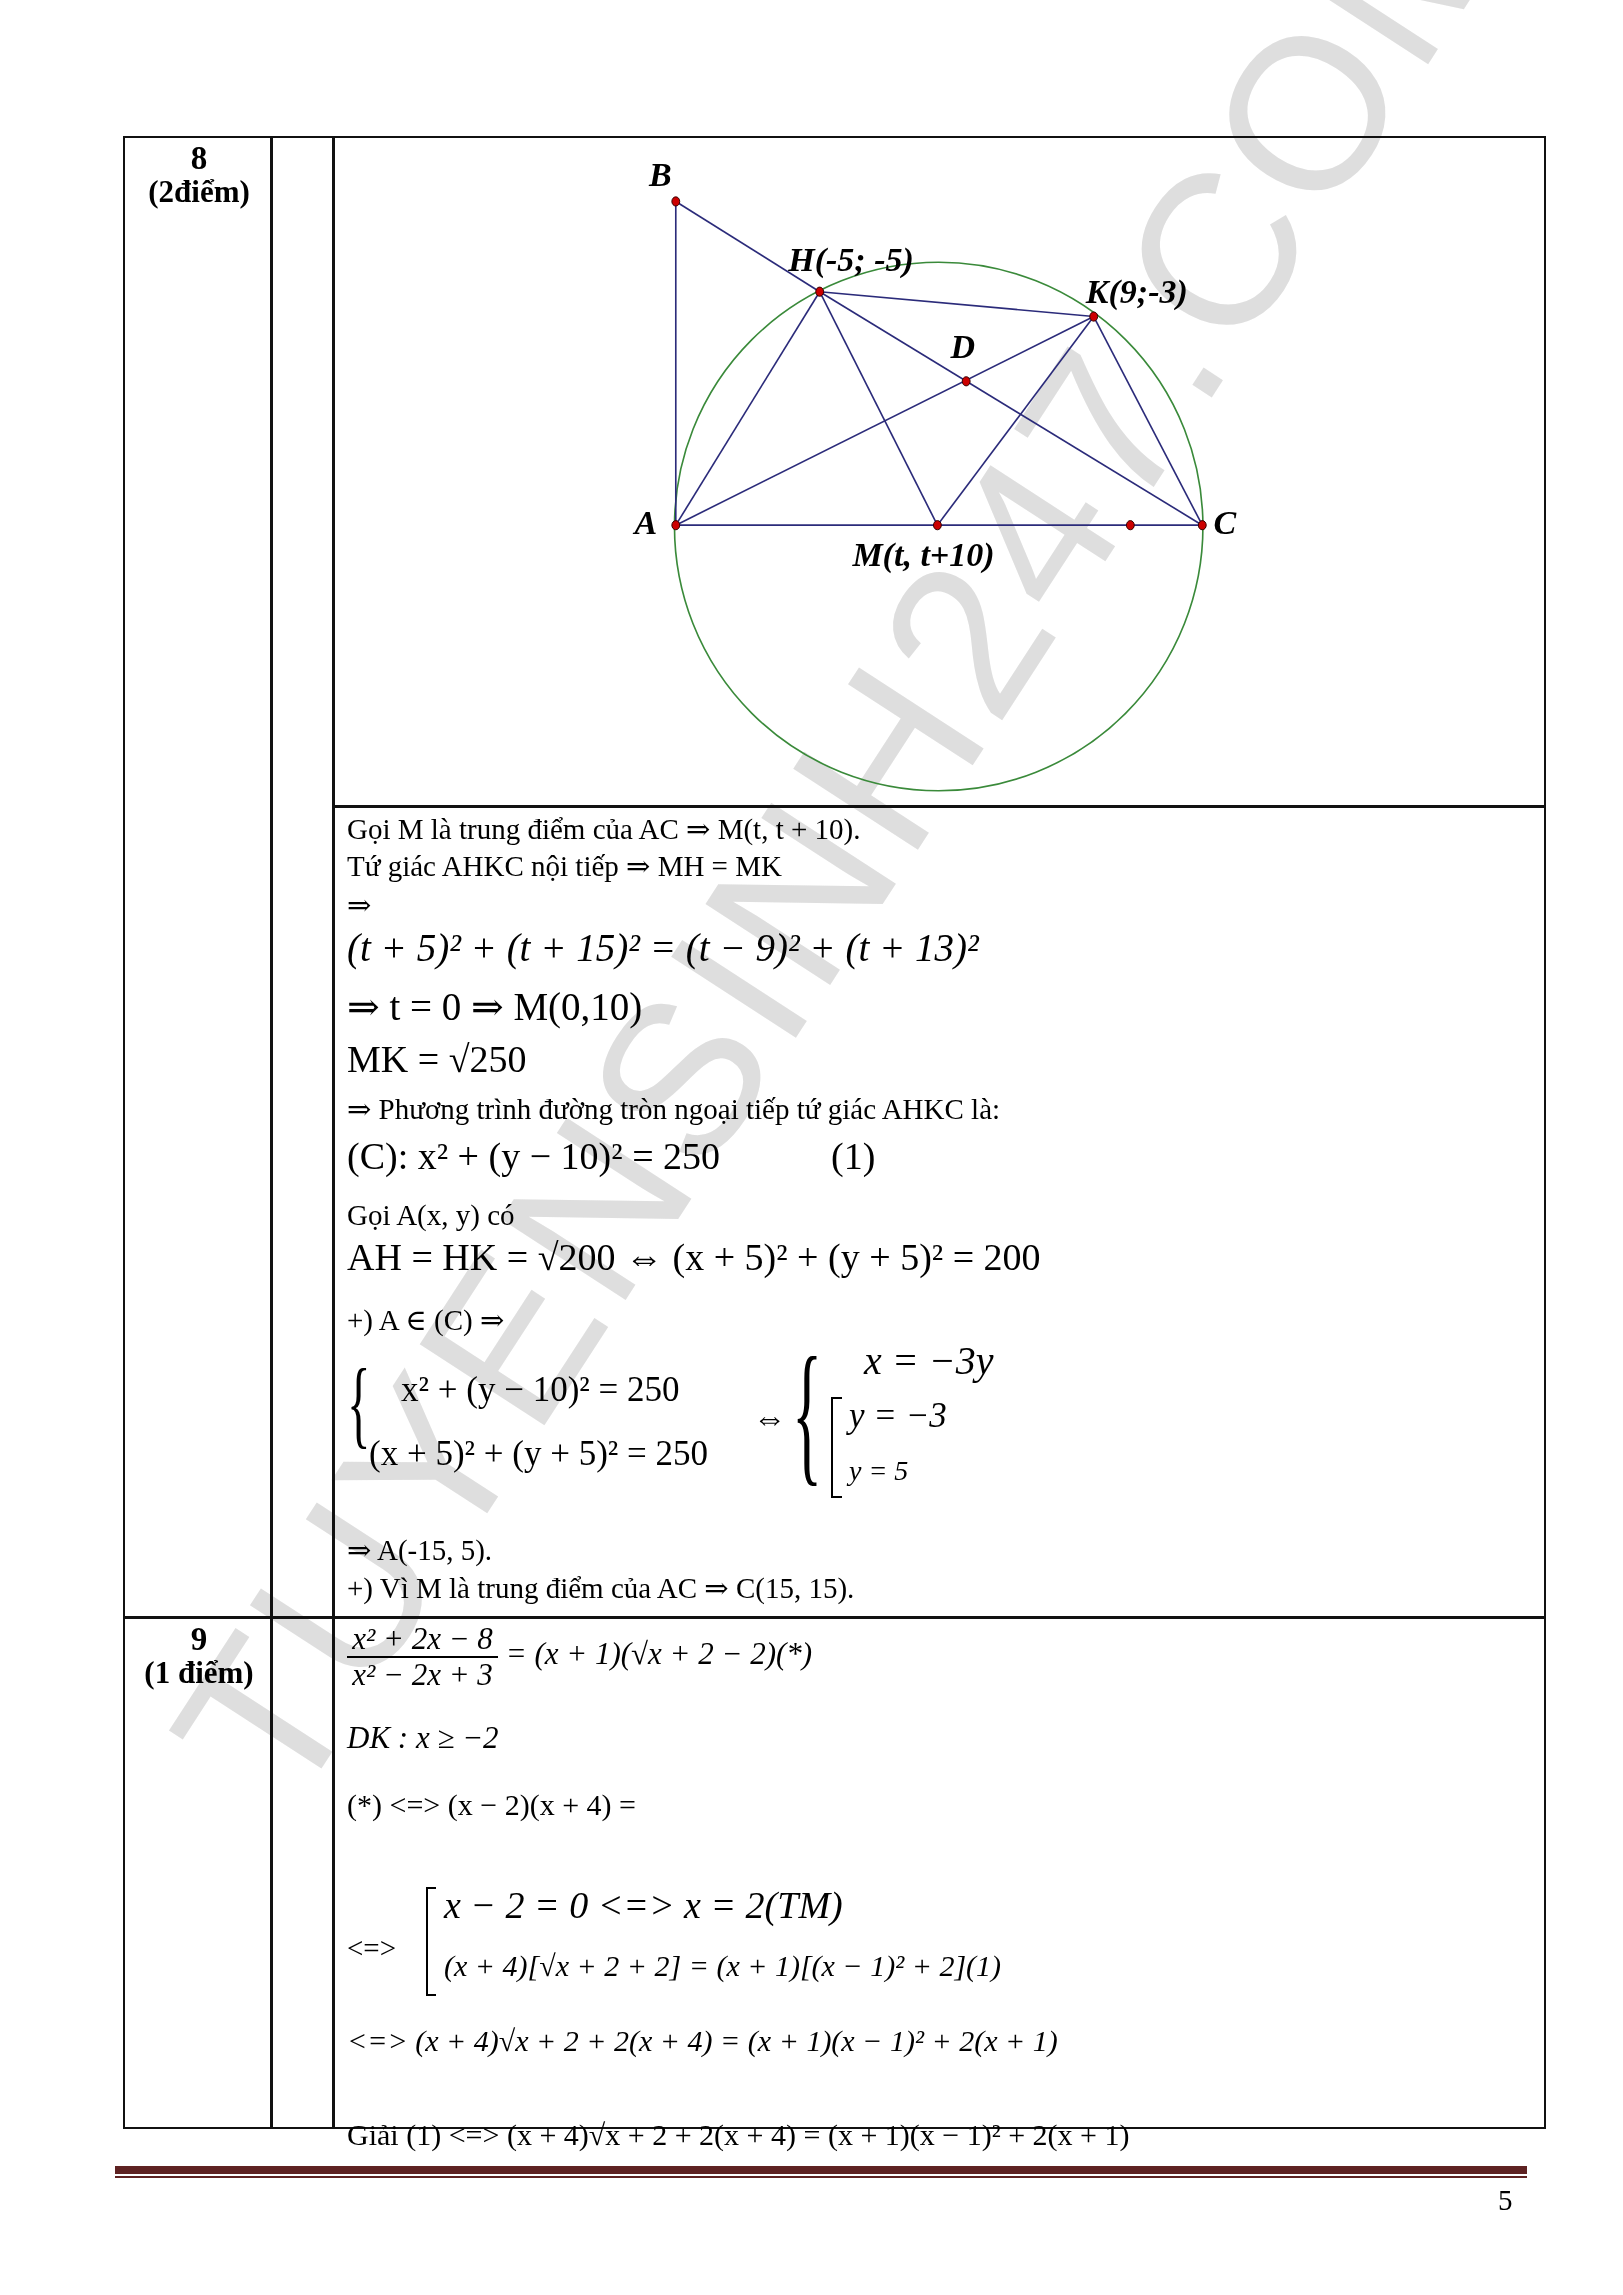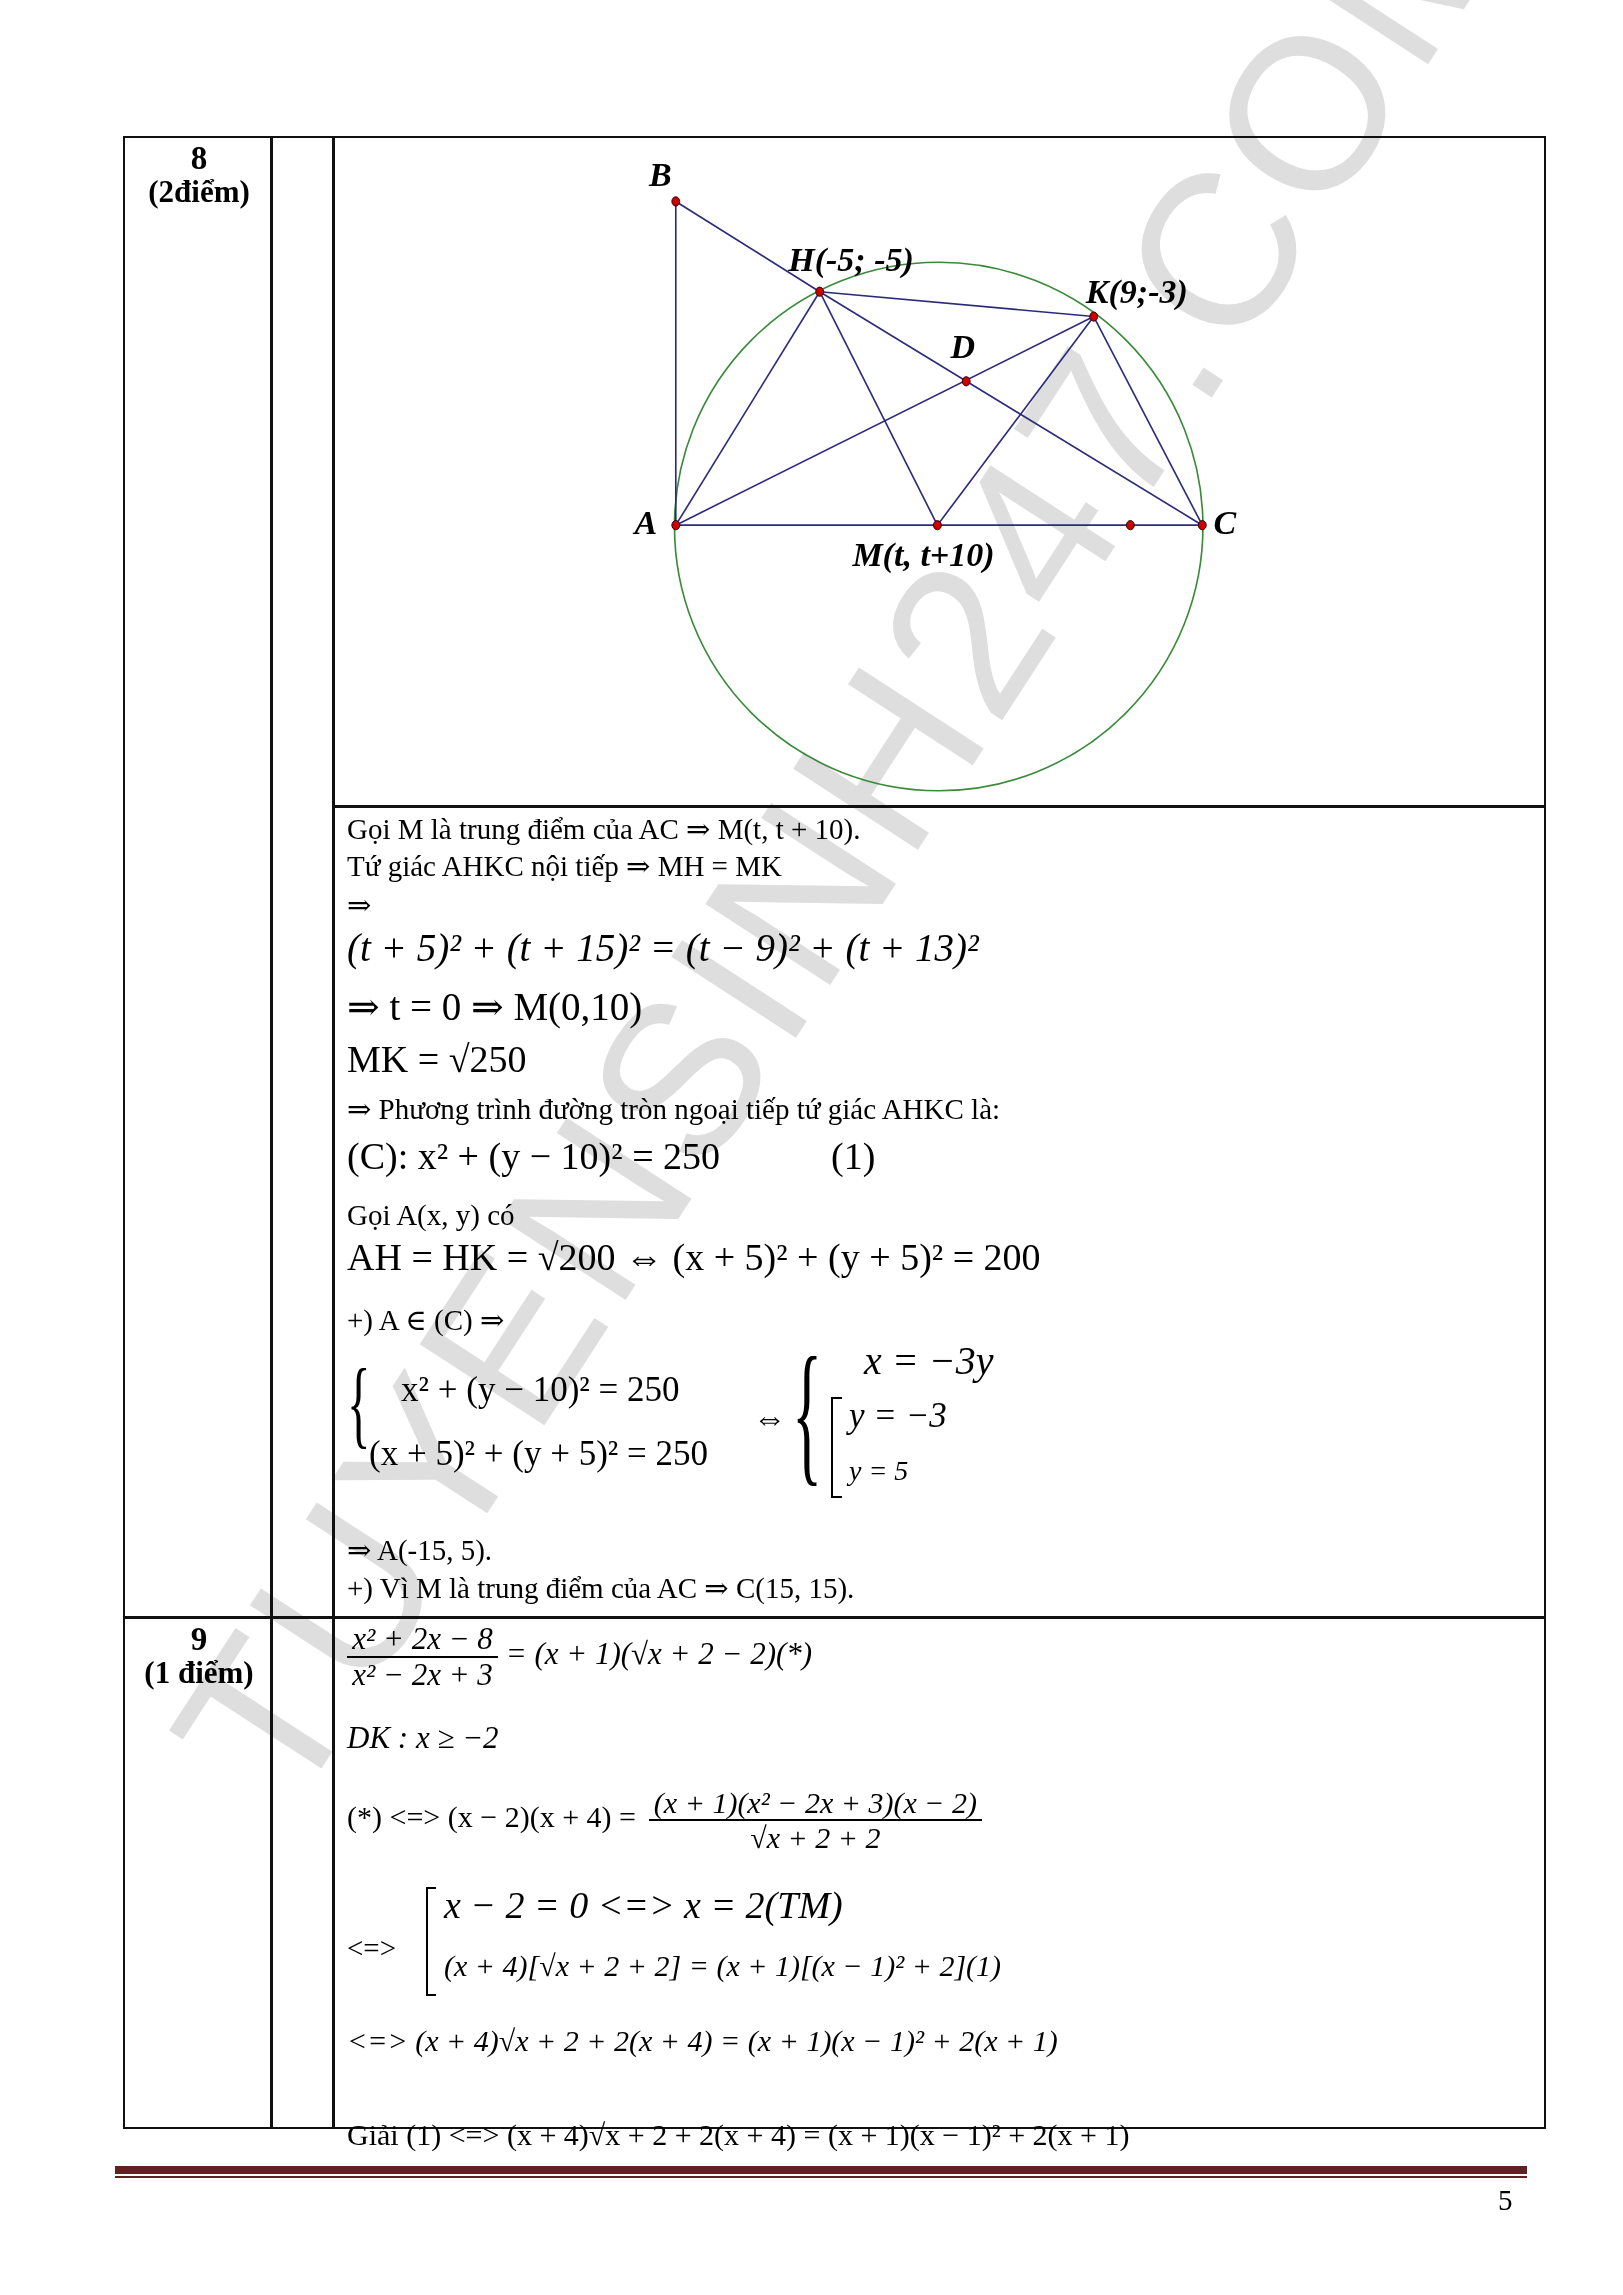--- a/index.html
+++ b/index.html
@@ -136,24 +136,20 @@
       <span class="frac">
         <span class="num mi">x² + 2x − 8</span>
         <span class="den mi">x² − 2x + 3</span>
       </span>
       <span class="mi">= (x + 1)(√x + 2 − 2)(*)</span>
     </div>
     <div class="line math mi" style="top:97px; font-size:31px;">DK : x ≥ −2</div>
 
     <div class="line math" style="top:164px; font-size:30px;">
       <span>(*) &lt;=&gt; (x − 2)(x + 4) =</span>
-      <span class="frac mi" style="margin-left:5.2px;">
-        <span class="num">(x + 1)(x² − 2x + 3)(x − 2)</span>
-        <span class="den">√x + 2 + 2</span>
-      </span>
     </div>
 
     <div class="brace-block" style="top:262px; left:0;">
       <div class="math" style="position:absolute; left:0; top:46px; font-size:29px;">&lt;=&gt;</div>
       <div style="position:absolute; left:79px; top:2.6px; width:7.9px; height:105px; border:2.6px solid #000; border-right:none;"></div>
       <div class="math mi" style="position:absolute; left:97px; top:2.6px; font-size:38px; white-space:nowrap;">x − 2 = 0 &lt;=&gt; x = 2(TM)</div>
       <div class="math mi" style="position:absolute; left:97px; top:63px; font-size:30px; white-space:nowrap;">(x + 4)[√x + 2 + 2] = (x + 1)[(x − 1)² + 2](1)</div>
     </div>
 
     <div class="line math mi" style="top:400px; font-size:30px;">&lt;=&gt; (x + 4)√x + 2 + 2(x + 4) = (x + 1)(x − 1)² + 2(x + 1)</div>

